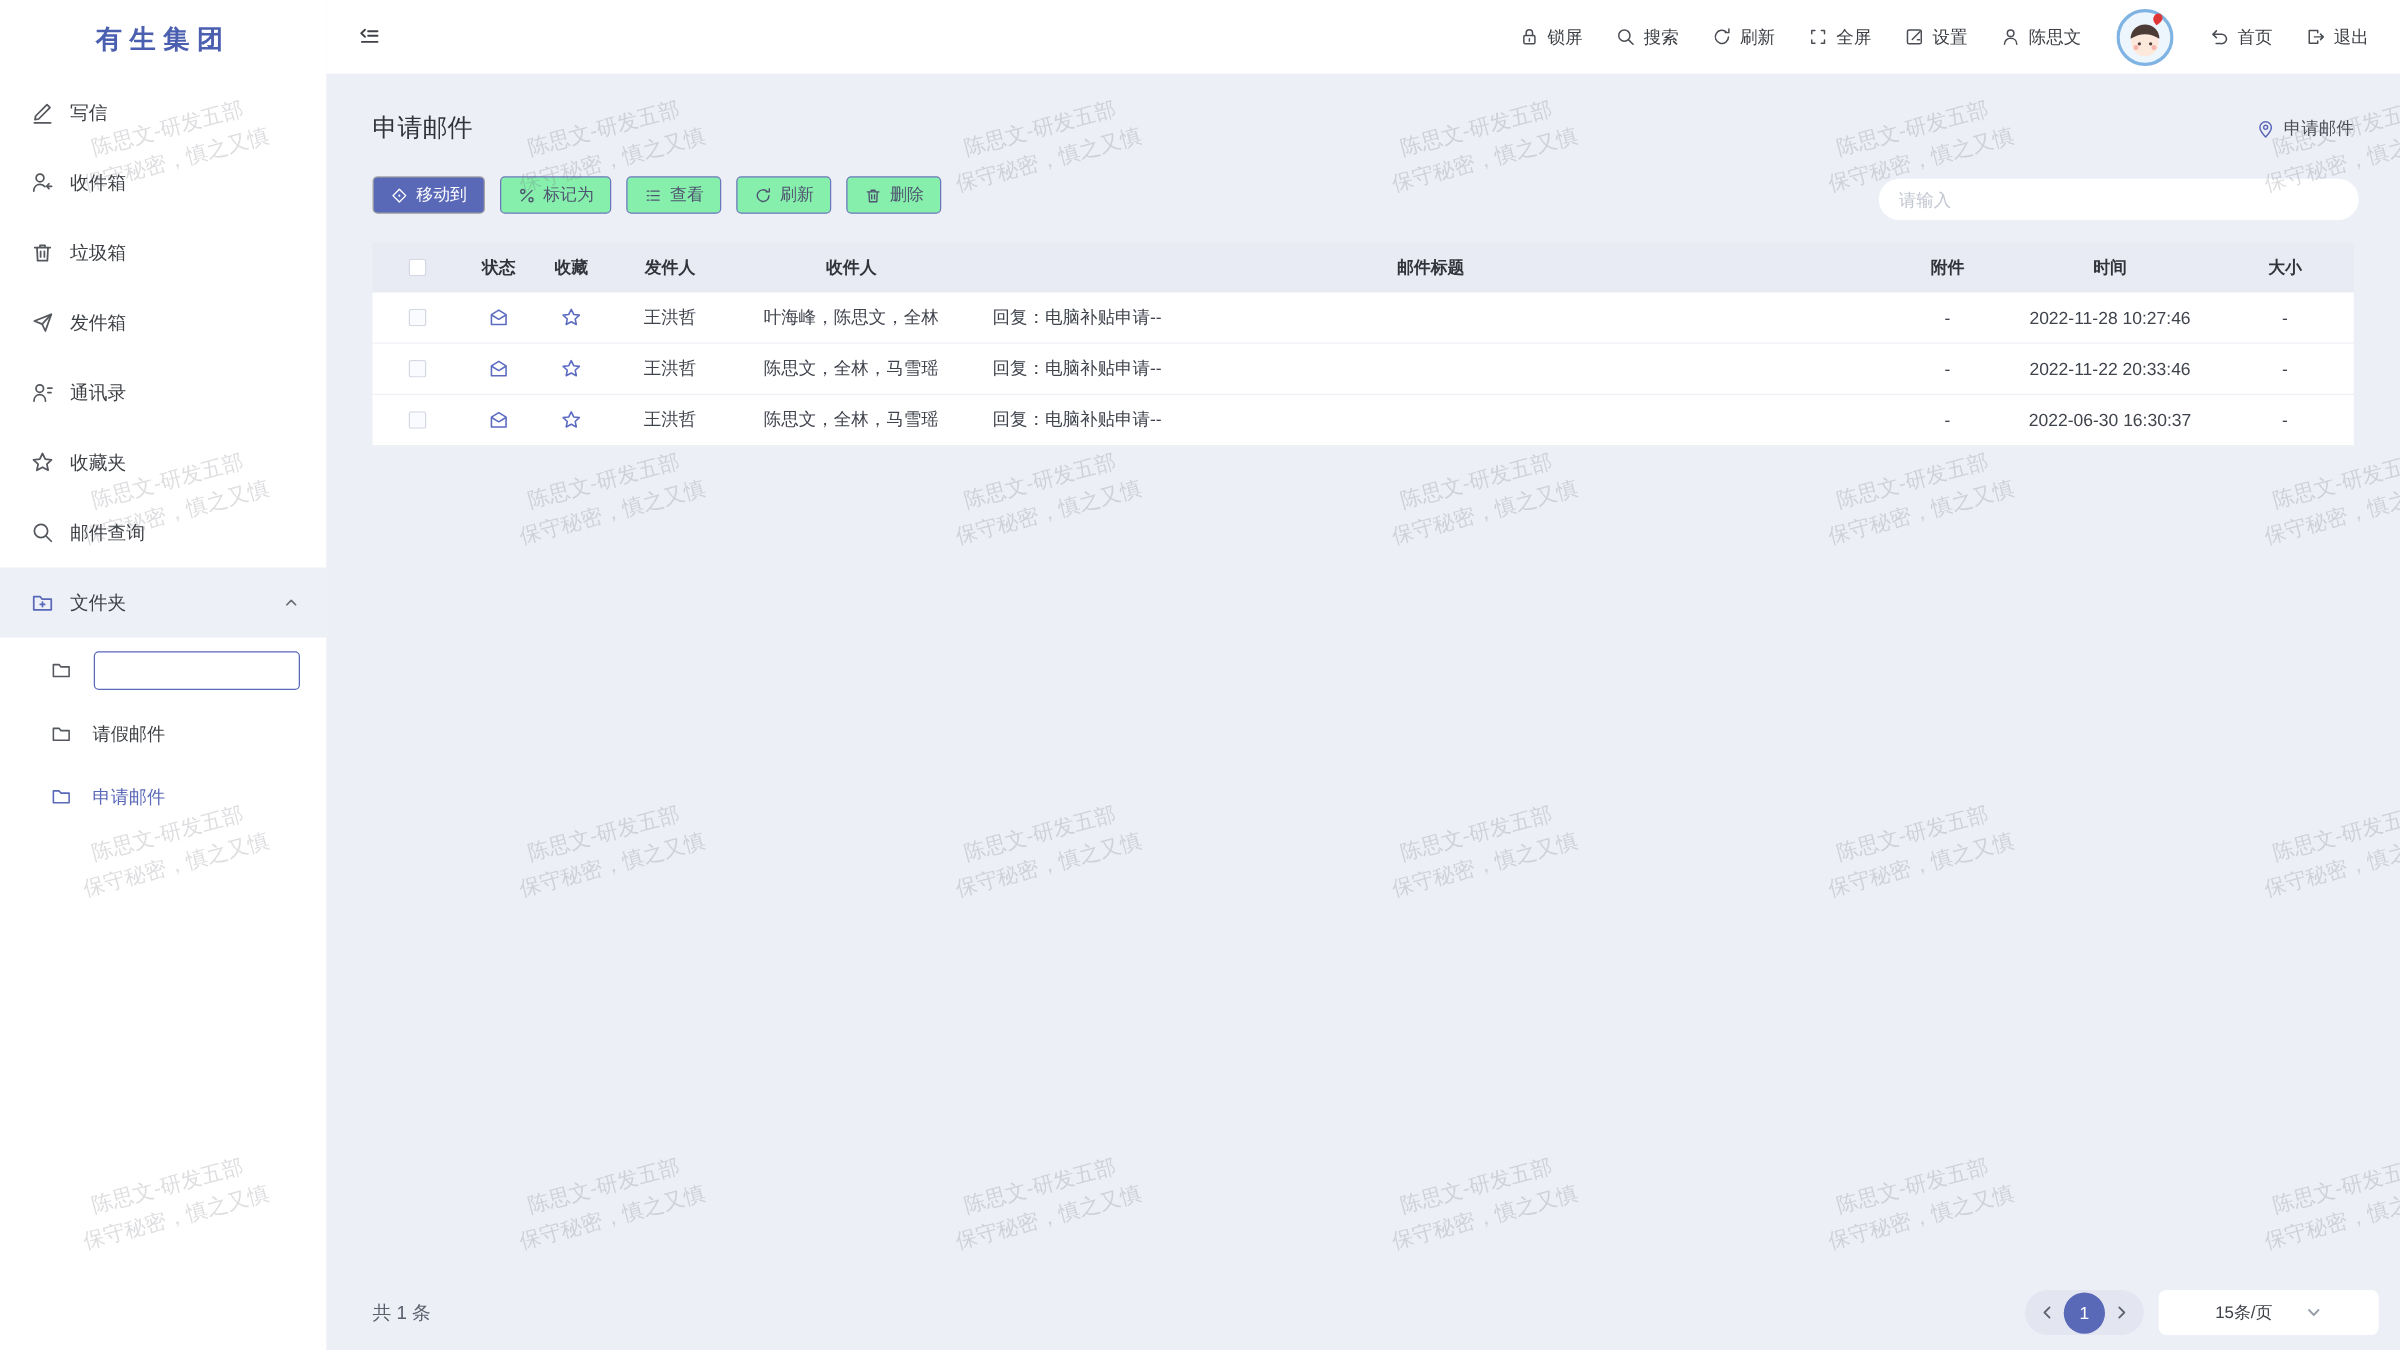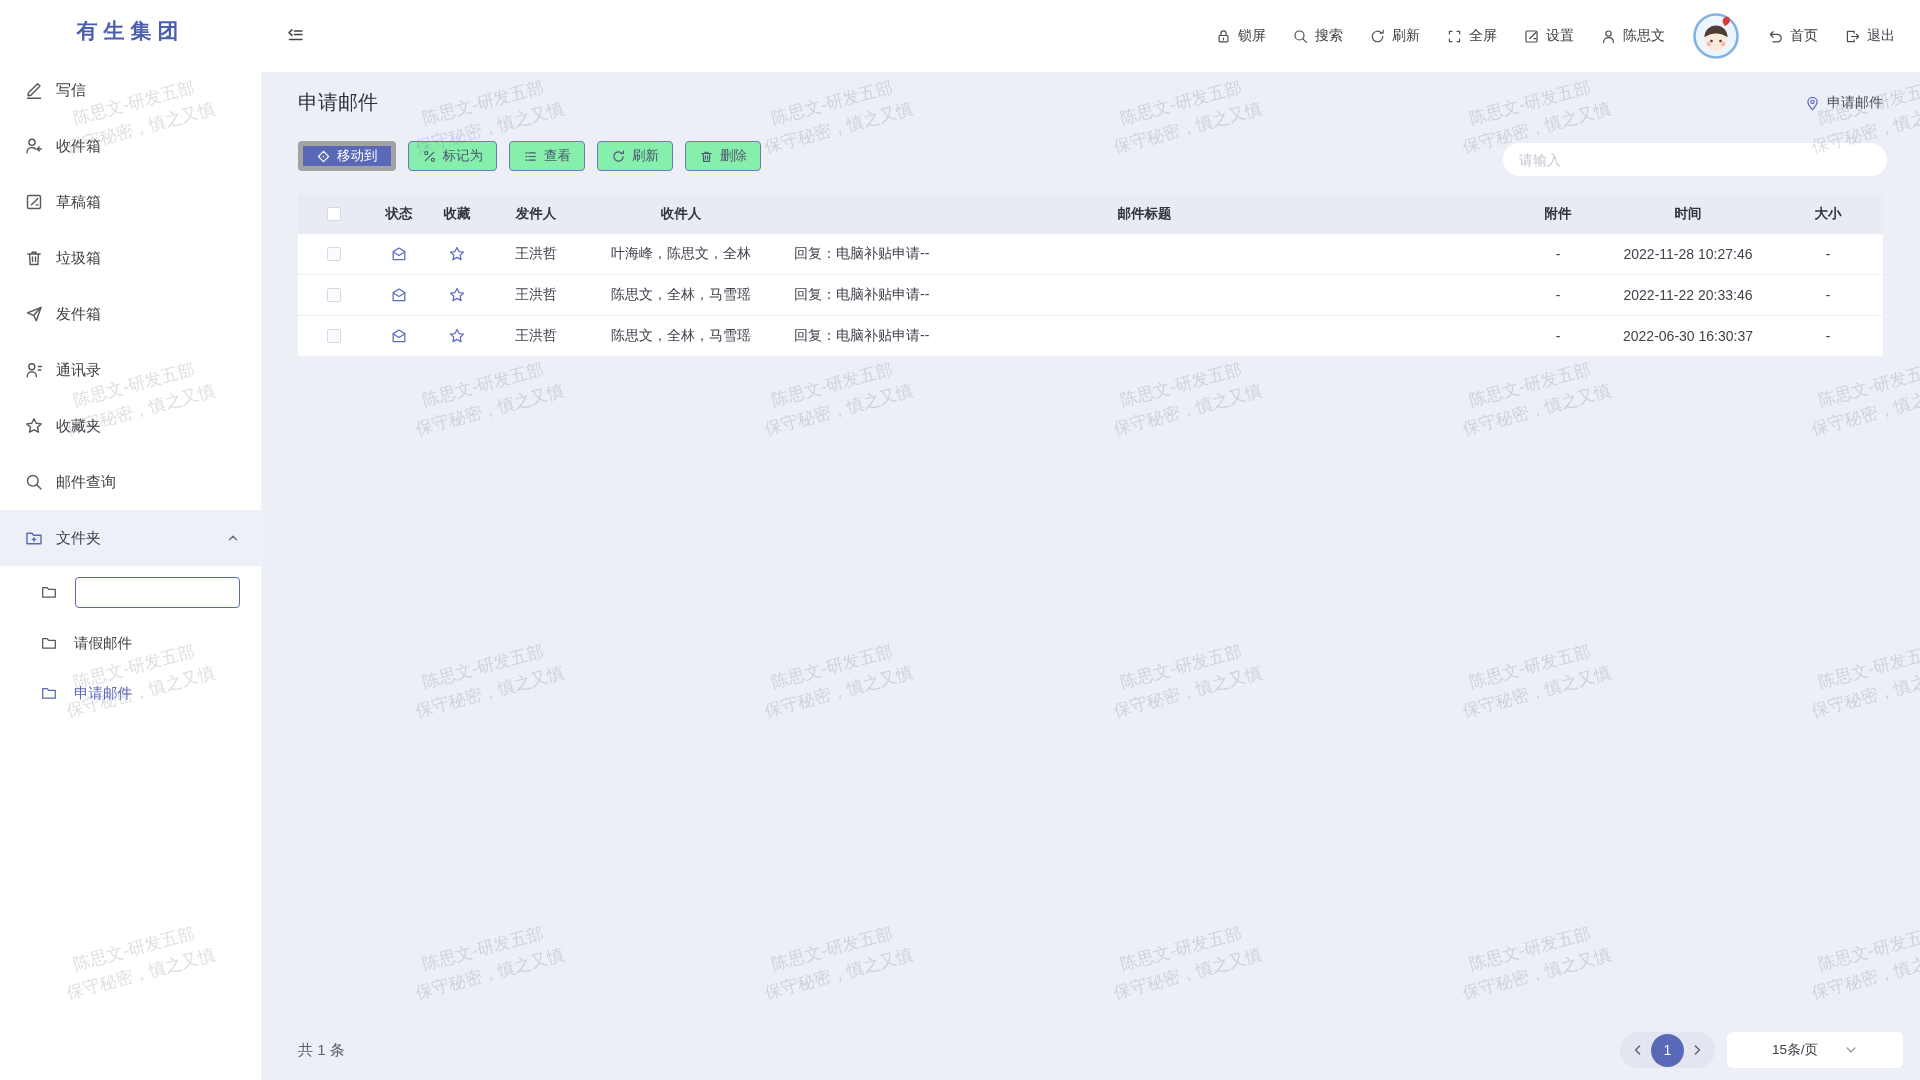--- a/index.html
+++ b/index.html
@@ -25,40 +25,40 @@
              font-size:14.5px; color:#3d4045; cursor:pointer; }
   .sub-row .mi { width:18px; height:18px; color:#54575d; flex:0 0 18px; }
   .sub-row.selected { color:#5a68b8; }
   .sub-row.selected .mi { color:#5a68b8; }
   .sub-row.input-row { height:52px; }
   .folder-input { width:165px; height:31px; border:1px solid #5a68b8; border-radius:4px;
                   background:#fff; outline:none; padding:0 8px; font-size:14px; color:#333;
                   font-family:inherit; margin-left:1px; }
 
   
-  .topbar { position:absolute; left:261px; top:0; right:0; height:72px; background:#ffffff;
+  .topbar { position:absolute; left:261px; top:0; right:0; height:59px; background:#ffffff;
             display:flex; align-items:center; padding:0 25px 0 24px; z-index:2; }
   .collapse-btn { width:20px; height:20px; color:#3f4247; cursor:pointer; }
   .tb-right { margin-left:auto; display:flex; align-items:center; gap:26px; }
   .tb-item { display:flex; align-items:center; gap:6px; font-size:14px; color:#3c3f44; cursor:pointer; white-space:nowrap; }
   .tb-item .ti { width:17px; height:17px; color:#4a4d53; flex:0 0 17px; }
   .avatar { width:46px; height:46px; border-radius:50%; cursor:pointer; flex:0 0 46px; margin:0 2px; }
 
   
   .content { position:absolute; left:261px; top:59px; right:0; bottom:0; }
   .page-title { position:absolute; left:37px; top:30px; font-size:20px; color:#30333b; }
   .breadcrumb { position:absolute; right:37px; top:35px; display:flex; align-items:center; gap:6px;
                 font-size:14px; color:#4b4e57; cursor:pointer; }
   .breadcrumb .bi { width:17px; height:17px; color:#5a68b8; }
 
   .toolbar { position:absolute; left:37px; top:82px; display:flex; gap:12px; }
   .btn { height:30px; border-radius:4px; display:inline-flex; align-items:center; gap:6px;
          padding:0 13px; font-size:13.5px; cursor:pointer; line-height:1; }
   .btn .bic { width:15px; height:15px; flex:0 0 15px; }
-  .btn.primary { background:#5a68b8; color:#ffffff; border:5px solid #a3a3a3; }
+  .btn.primary { background:#5a68b8; color:#ffffff; border:1px solid #a3a3a3; }
   .btn.ghost { background:#86efac; color:#4f5570; border:1px solid #6b77bd; }
 
   .search-box { position:absolute; right:33px; top:84px; width:384px; height:33px; }
   .search-box input { width:100%; height:100%; border:none; border-radius:17px; background:#ffffff;
                       outline:none; padding:0 16px; font-size:14px; color:#333; font-family:inherit; }
   .search-box input::placeholder { color:#c3c7d1; }
 
   .mail-table { position:absolute; left:37px; top:135px; right:37px; }
   .trow { display:grid; grid-template-columns:72px 58px 58px 100px 190px 1fr 90px 170px 110px;
           align-items:center; }
@@ -108,29 +108,20 @@
       <span class="mi">
           <svg viewBox="0 0 20 20" fill="none" stroke="currentColor" stroke-width="1.4" stroke-linecap="round" stroke-linejoin="round">
             <circle cx="8" cy="6.3" r="3.1"></circle>
             <path d="M3 16.8 c0-3.4 2.4-5.3 5-5.3 1.6 0 3 .7 3.9 1.8"></path>
             <path d="M17.3 13 H13.4 M15.2 11 L13.2 13 L15.2 15"></path>
           </svg>
         </span>
       <span>收件箱</span>
     </div>
 
-    <div class="menu-item">
-      <span class="mi">
-          <svg viewBox="0 0 20 20" fill="none" stroke="currentColor" stroke-width="1.4" stroke-linecap="round" stroke-linejoin="round">
-            <rect x="3.5" y="3.5" width="13" height="13" rx="1.5"></rect>
-            <path d="M7.5 12.7 L13.8 6.4 M12.3 12.9 H14"></path>
-          </svg>
-        </span>
-      <span>草稿箱</span>
-    </div>
 
     <div class="menu-item">
       <span class="mi">
           <svg viewBox="0 0 20 20" fill="none" stroke="currentColor" stroke-width="1.4" stroke-linecap="round" stroke-linejoin="round">
             <path d="M3.8 6 H16.2 M8 6 V4.3 H12 V6 M5.6 6 L6.1 16.5 H13.9 L14.4 6 M8.5 9 V13.5 M11.5 9 V13.5"></path>
           </svg>
         </span>
       <span>垃圾箱</span>
     </div>
 

